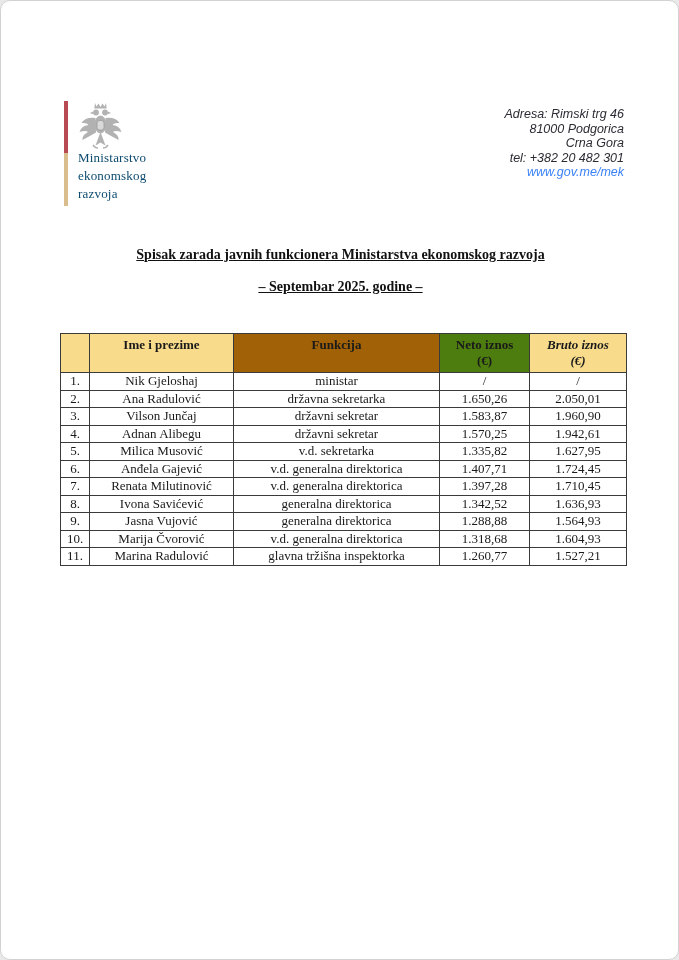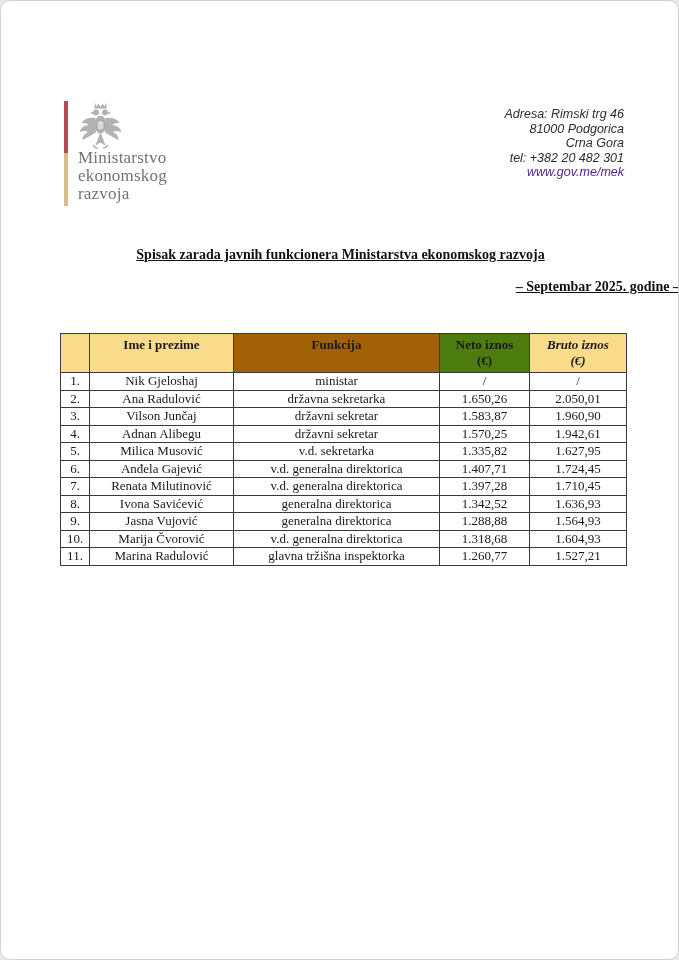--- a/index.html
+++ b/index.html
@@ -15,39 +15,39 @@
     color:#1a1a1a;
     box-sizing:border-box;
   }
   
   .flag-bar{position:absolute;left:63px;top:100px;width:3.5px;height:105px;}
   .flag-bar .red{width:100%;height:52px;}
   .flag-bar .gold{width:100%;height:53px;}
   .crest{position:absolute;left:76px;top:100px;width:47px;height:50px;}
   .ministry-name{
     position:absolute;left:77px;top:148px;
-    font-size:17px;line-height:18px;color:#737373;
+    font-size:13px;line-height:18px;color:#0c4a6e;
     letter-spacing:.2px;
   }
   .contact{
     position:absolute;right:54px;top:106px;
     text-align:right;
     font-family:"Liberation Sans","DejaVu Sans",sans-serif;
     font-size:12.5px;line-height:14.5px;color:#2b2b33;font-style:italic;
   }
   .contact .site{cursor:pointer;}
   
   .doc-title{
     position:absolute;left:0;width:679px;text-align:center;
     font-weight:bold;font-size:14px;
     text-decoration:underline;
     color:#111;
   }
   .doc-title.line1{top:246px;}
-  .doc-title.line2{top:278px;text-align:right;}
+  .doc-title.line2{top:278px;}
   
   table.salaries{
     position:absolute;left:59px;top:332px;
     width:566px;table-layout:fixed;
     border-collapse:collapse;
     font-size:13px;
   }
   table.salaries th,table.salaries td{
     border:1px solid #3a3a3a;
     padding:1px 4px;
@@ -95,21 +95,21 @@
     <div>Ministarstvo</div>
     <div>ekonomskog</div>
     <div>razvoja</div>
   </div>
 
   <div class="contact">
     <div>Adresa: Rimski trg 46</div>
     <div>81000 Podgorica</div>
     <div>Crna Gora</div>
     <div>tel: +382 20 482 301</div>
-    <div class="site" style="color: #4c1d95;">www.gov.me/mek</div>
+    <div class="site" style="color: #3b82f6;">www.gov.me/mek</div>
   </div>
 
   <div class="doc-title line1">Spisak zarada javnih funkcionera Ministarstva ekonomskog razvoja</div>
   <div class="doc-title line2">– Septembar 2025. godine –</div>
 
   <table class="salaries">
     <colgroup>
       <col style="width:29px">
         <col style="width:144px">
         <col style="width:206px">

